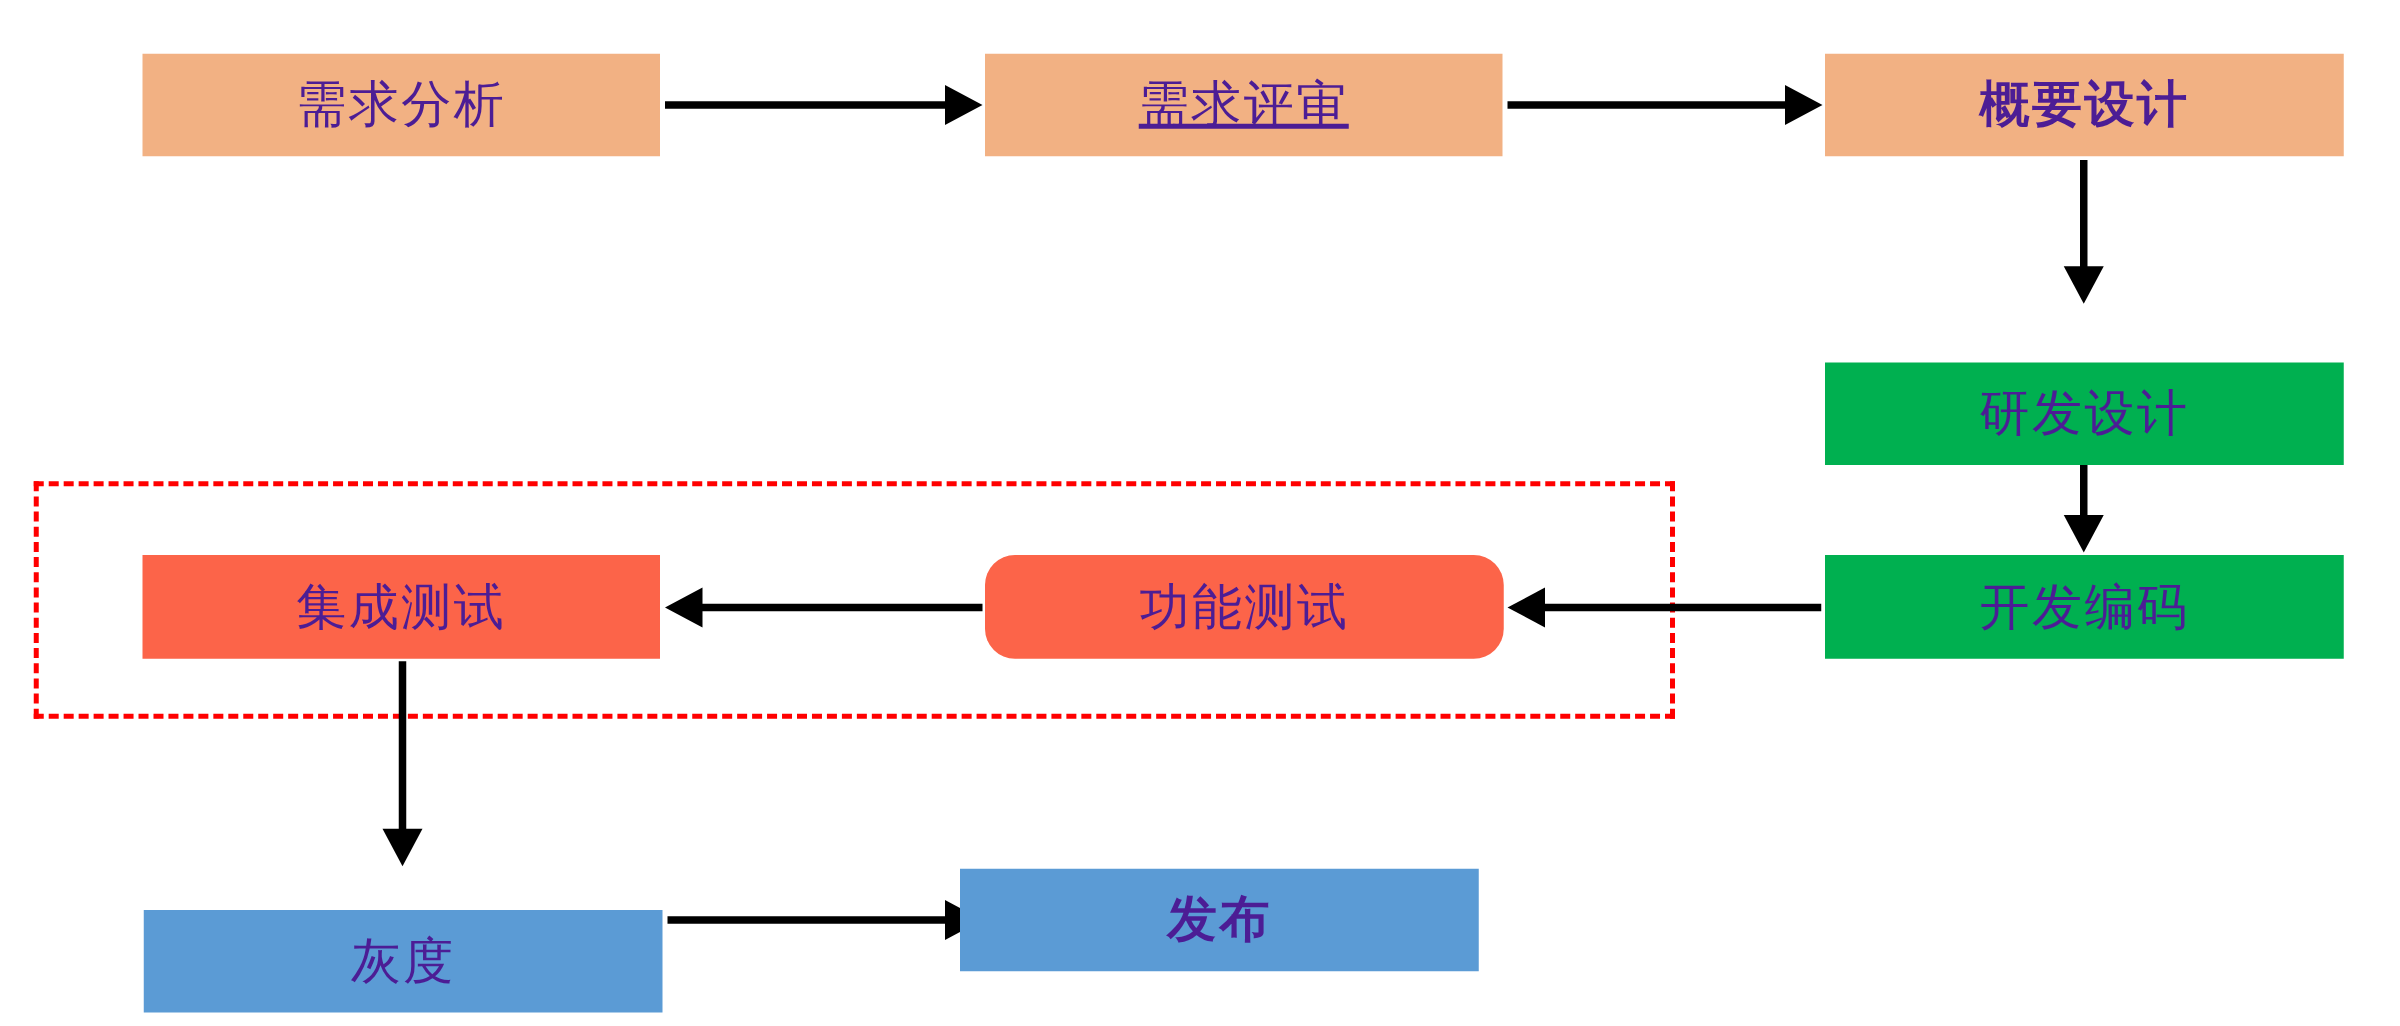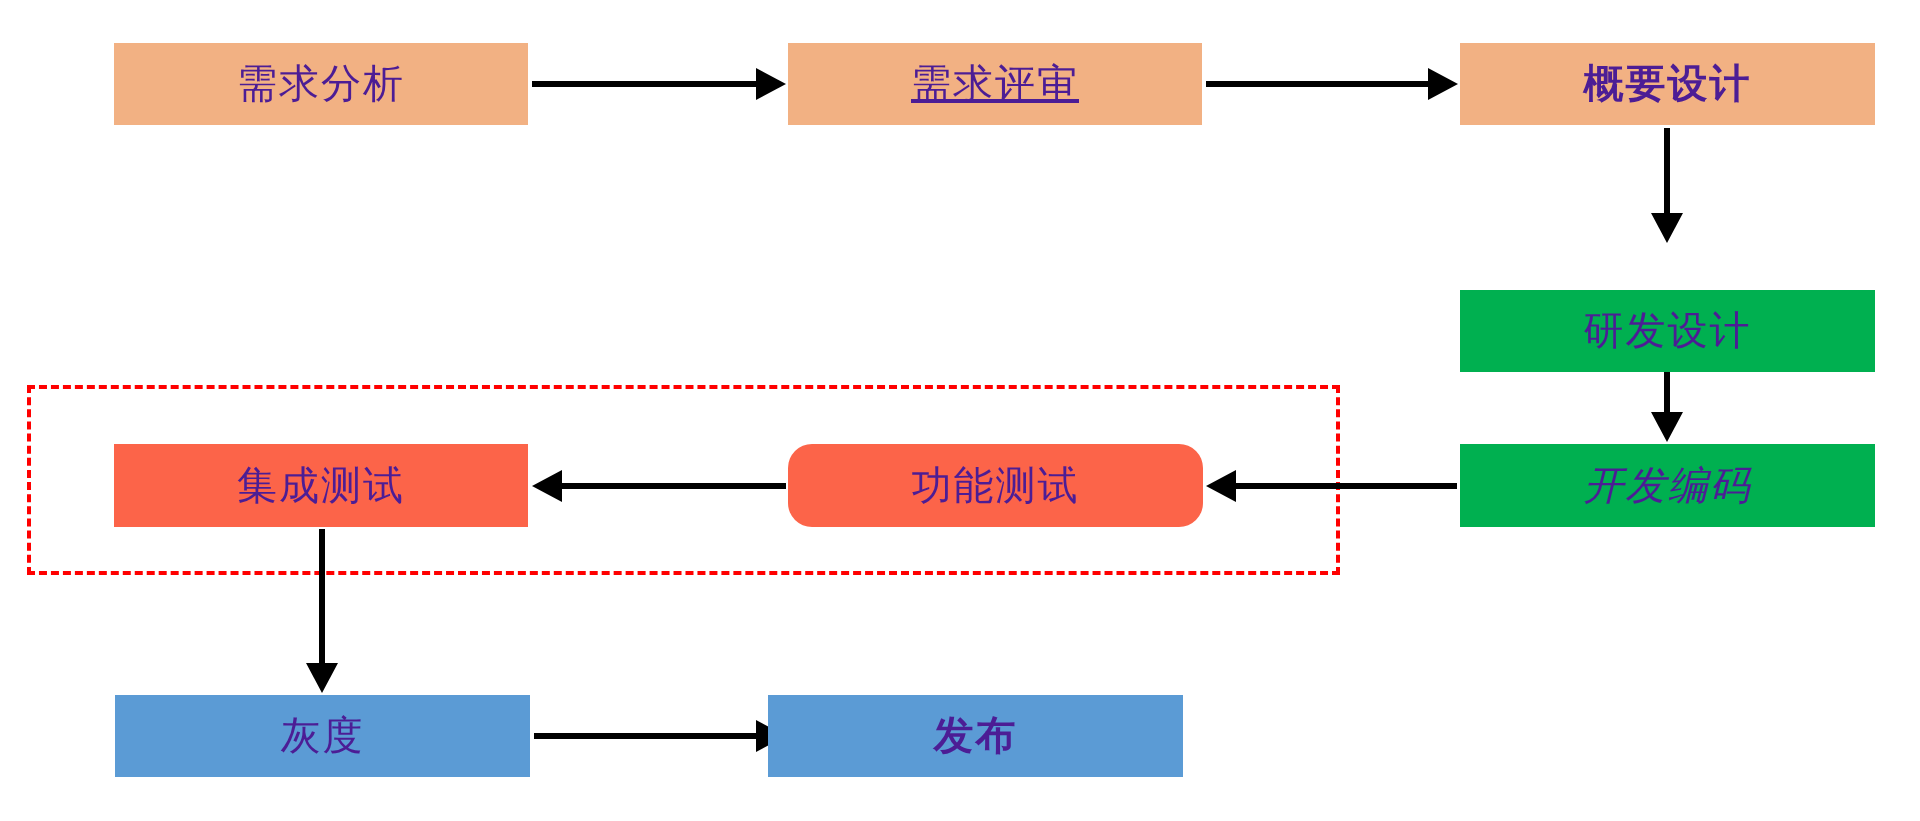--- a/index.html
+++ b/index.html
@@ -117,30 +117,30 @@
       </div>
       <div class="node orange" style="left: 788px; top: 43px; width: 414px; height: 82px; text-decoration: underline;">
         <span>需求评审</span>
       </div>
       <div class="node orange" style="left: 1460px; top: 43px; width: 415px; height: 82px; font-weight: bold;">
         <span>概要设计</span>
       </div>
       <div class="node green" style="left: 1460px; top: 245px; width: 415px; height: 82px; margin-top: 45px;">
         <span>研发设计</span>
       </div>
-      <div class="node green" style="left: 1460px; top: 444px; width: 415px; height: 83px; font-style: italic;">
+      <div class="node green" style="left: 1460px; top: 444px; width: 415px; height: 83px;">
         <span>开发编码</span>
       </div>
       <div class="node red" style="left: 114px; top: 444px; width: 414px; height: 83px;">
         <span>集成测试</span>
       </div>
       <div class="node red" style="left: 788px; top: 444px; width: 415px; height: 83px; border-radius: 24px;">
         <span>功能测试</span>
       </div>
-      <div class="node blue" style="left: 115px; top: 695px; width: 415px; height: 82px;">
+      <div class="node blue" style="left: 115px; top: 728px; width: 415px; height: 82px;">
         <span>灰度</span>
       </div>
       <div class="node blue" style="left: 768px; top: 695px; width: 415px; height: 82px; font-weight: bold;">
         <span>发布</span>
       </div>
     </div>
 
 </div>
 
 </body></html>

